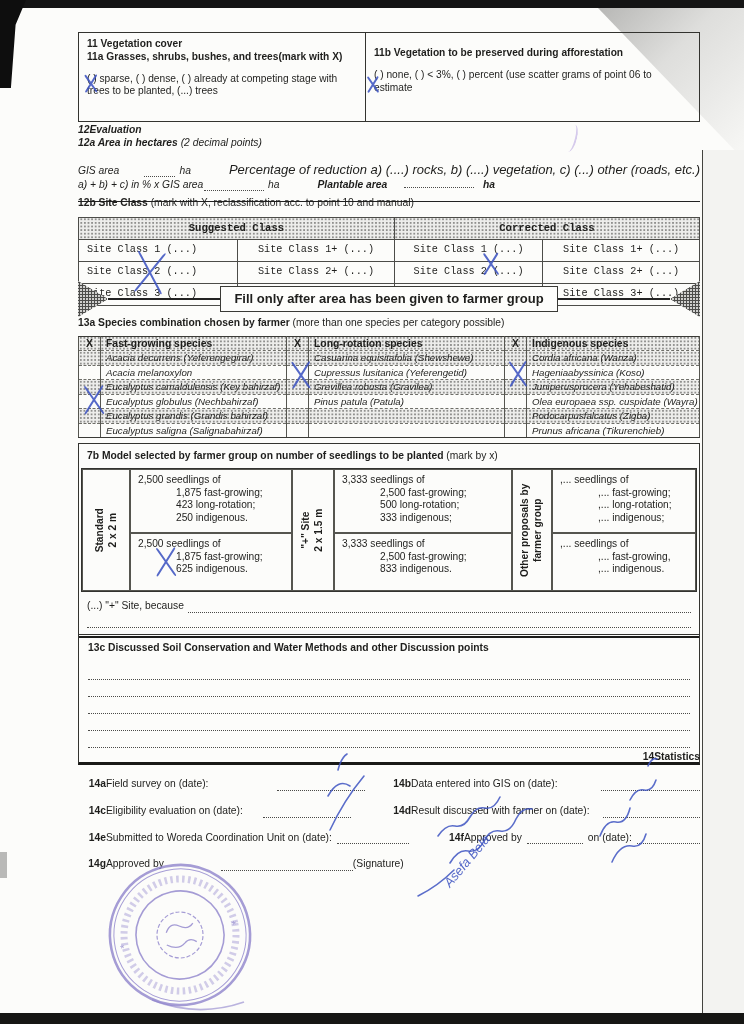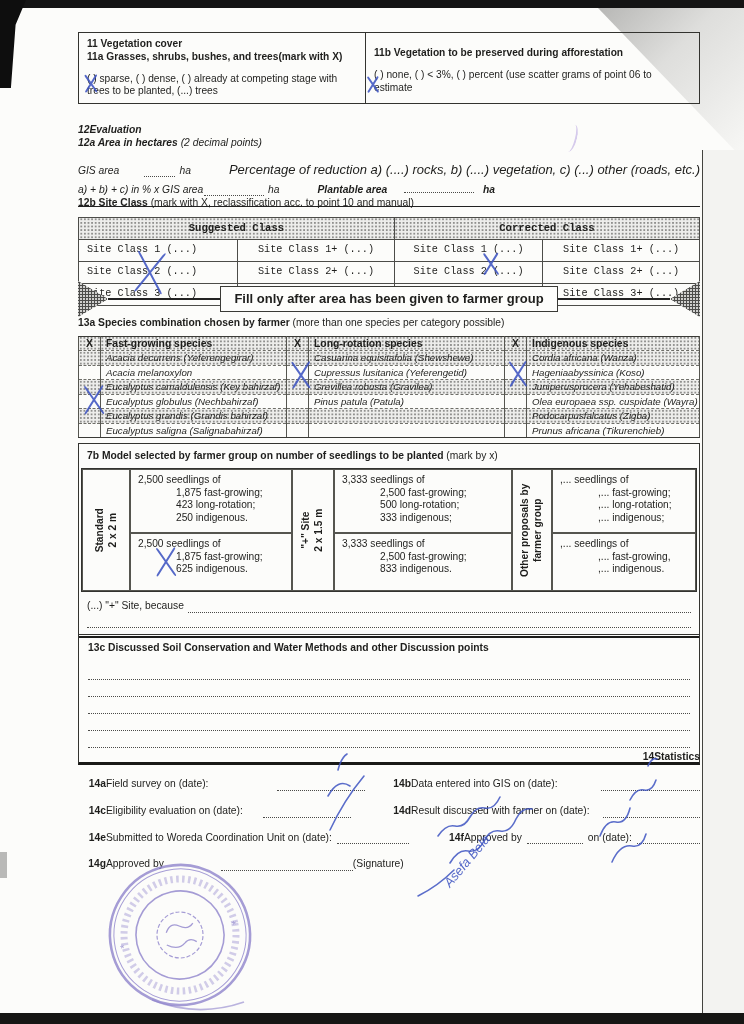--- a/index.html
+++ b/index.html
@@ -21,28 +21,28 @@
   .art-bottom{left:0;bottom:0;width:744px;height:11px;background:#161614;}
   .art-leftnub{left:0;top:852px;width:7px;height:26px;background:#b9b9b7;}
 
   .halftone{background-color:#ededeb;background-image:radial-gradient(#90908e .8px,transparent .95px);background-size:3.6px 3.6px;}
   .halftone-dark{background-color:#cfcfcd;background-image:radial-gradient(#4c4c4a 1px,transparent 1.15px);background-size:3px 3px;}
 
   .lead{display:inline-block;border-bottom:1.7px dotted #4a4a48;height:10px;}
   .dotfill{flex:1;border-bottom:1.7px dotted #4a4a48;height:10px;}
 
   
-  .box11{border:1.4px solid #33332f;display:flex;height:72px;}
+  .box11{border:1.4px solid #33332f;display:flex;height:90px;}
   .box11 .cl{width:286px;padding:5px 8px;font-size:10.2px;}
   .box11 .cr{flex:1;border-left:1.2px solid #33332f;padding:14px 8px 5px 8px;font-size:10.2px;}
   .opt{margin-top:9px;}
 
   
   .sec12{border-bottom:1.8px solid #222;padding-bottom:9px;}
-  .r12{display:flex;align-items:flex-end;margin-top:5px;}
+  .r12{display:flex;align-items:flex-end;}
   .r12 .lab{width:126px;}
   .r12 .lead{width:60px;margin:0 4px 1px 0;}
   .r12 .right{margin-left:38px;white-space:nowrap;font-size:13px;}
 
   
   table{border-collapse:collapse;width:100%;}
   .t12b{margin-top:7px;}
   .t12b th,.t12b td{border:1px solid #4c4c48;height:22px;font-size:10.2px;font-weight:normal;text-align:center;font-family:Liberation Mono, monospace;}
   .t12b th{font-weight:bold;font-size:10.6px;}
   .t12b td:first-child{text-align:left;padding-left:8px;}

